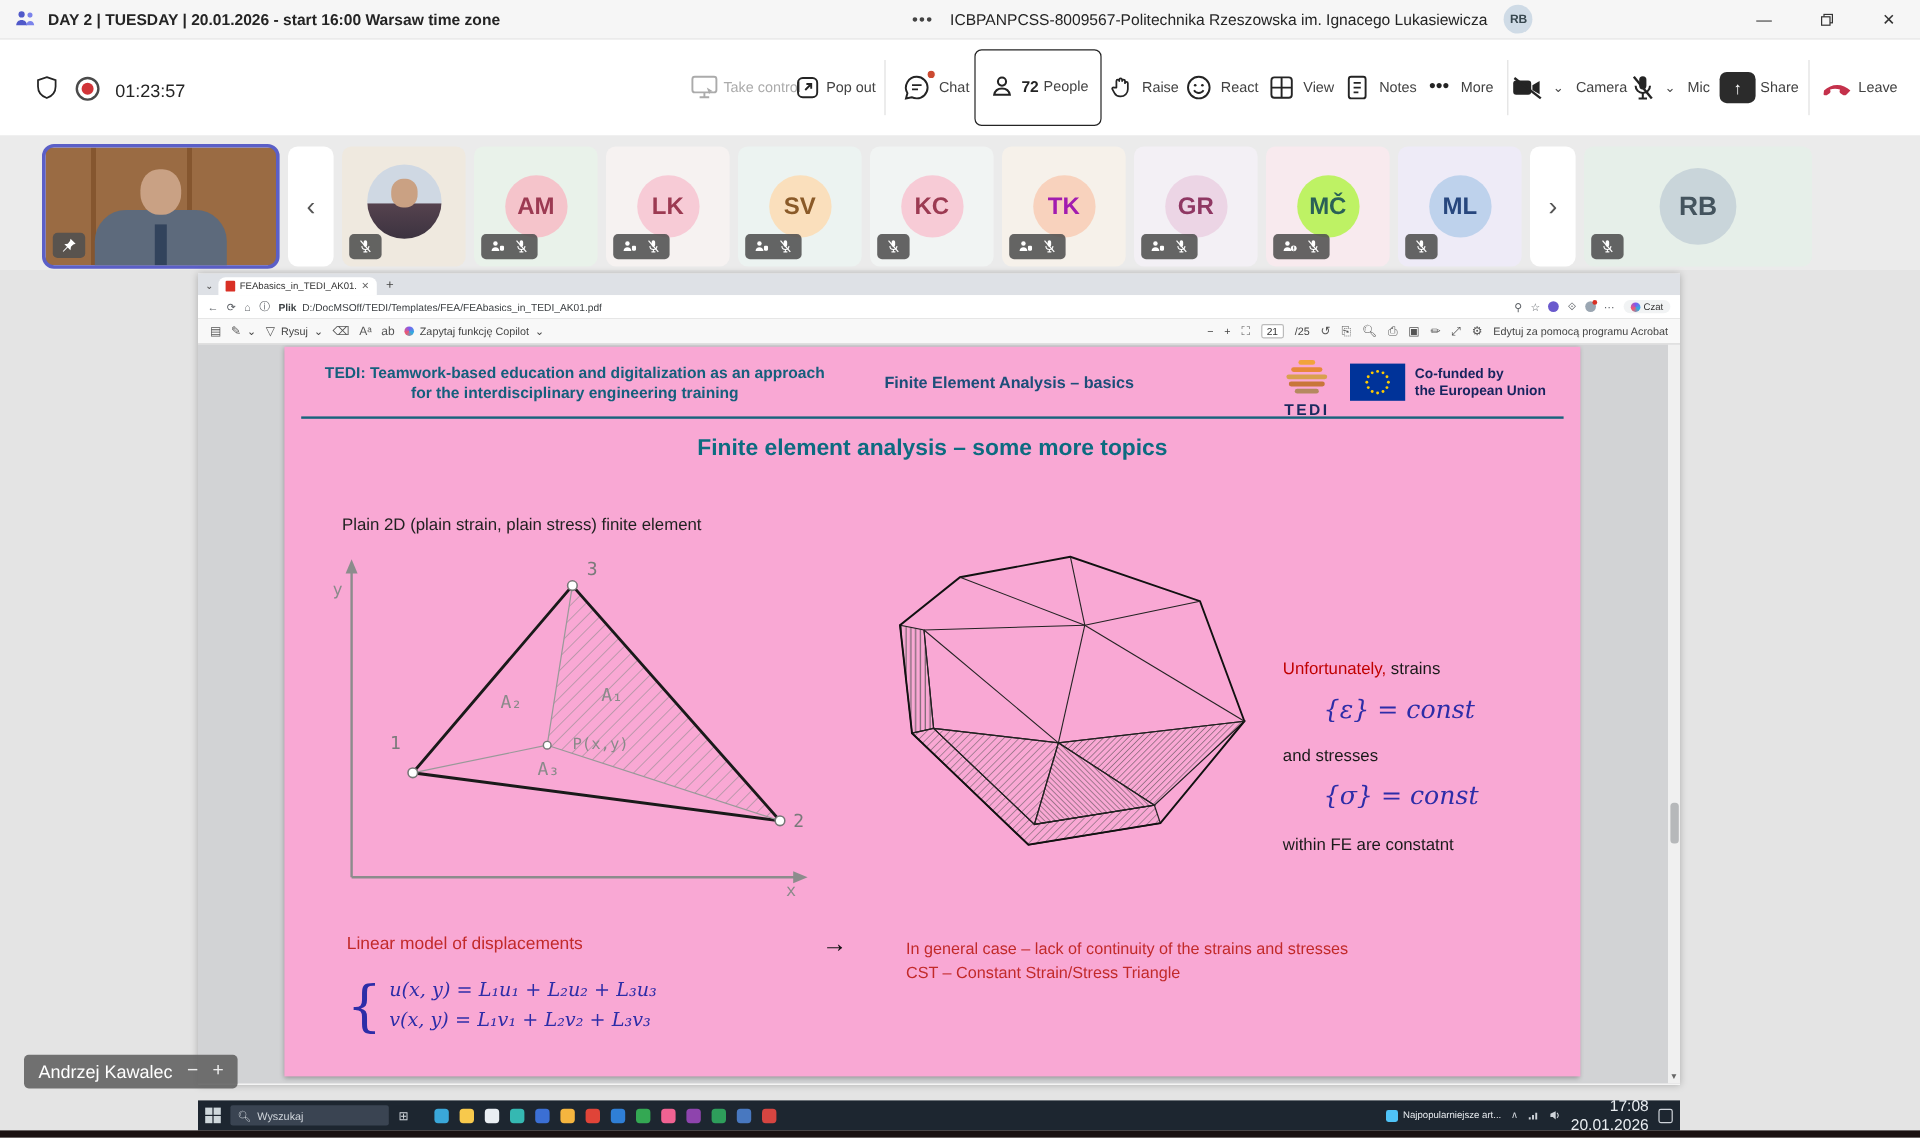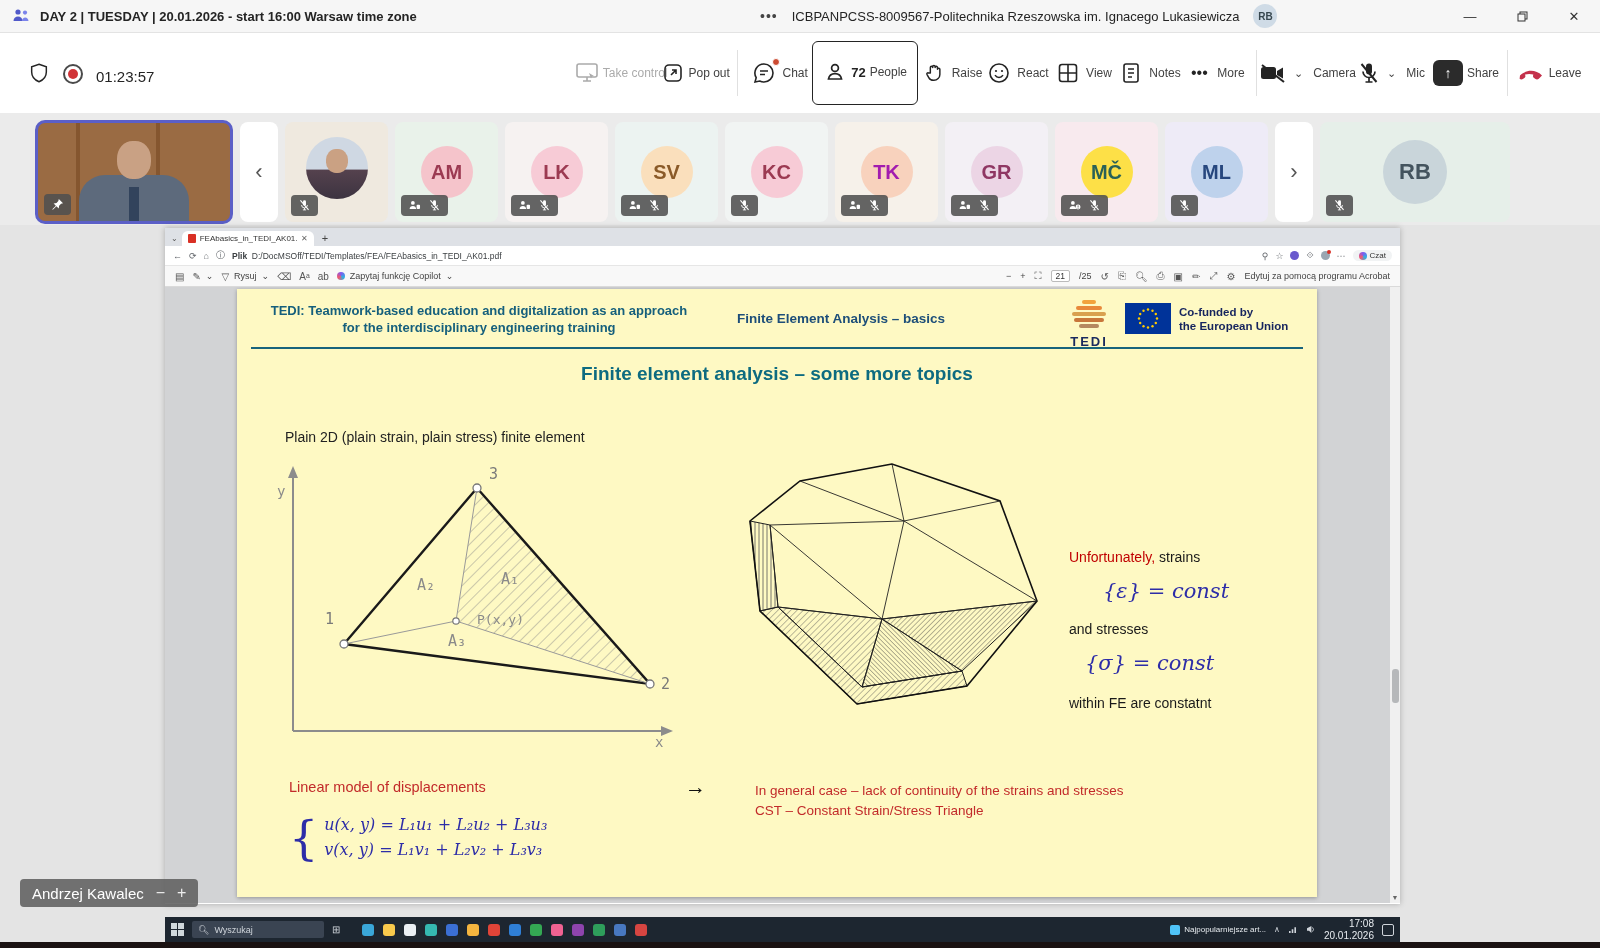--- a/index.html
+++ b/index.html
@@ -103,21 +103,21 @@
   .pdfbar .grp { display:flex; align-items:center; gap:5px; }
   .pagebox { border:1px solid #bbb; background:#fff; border-radius:2px; font-size:8.5px; padding:0 4px;
              min-width:14px; text-align:center; color:#333; }
   .pdf-right { margin-left:auto; display:flex; align-items:center; gap:9px; }
   .pdfcontent { position:relative; height:616px; background:#d2d3d5; overflow:hidden; }
   .vscroll { position:absolute; right:0; top:0; width:10px; height:100%; background:#f0f0f0; }
   .vthumb { position:absolute; left:1.5px; top:62%; width:7px; height:34px; background:#b6b8ba; border-radius:3px; }
   .varrow { position:absolute; right:0px; bottom:2px; width:10px; text-align:center; font-size:7px; color:#666; }
 
   
-  .page { position:absolute; left:72px; top:2px; width:1080px; height:608px; background:#fef9c3;
+  .page { position:absolute; left:72px; top:2px; width:1080px; height:608px; background:#f9a8d4;
           box-shadow:0 1px 4px rgba(0,0,0,.3); }
   .hdr-left { position:absolute; left:16px; top:14px; width:452px; text-align:center;
               font-size:13px; font-weight:700; color:#155f7c; line-height:1.3; }
   .hdr-center { position:absolute; left:500px; top:22px; width:230px; font-size:13.5px; font-weight:700;
                 color:#1d4e79; }
   .tedilogo { position:absolute; left:826px; top:6px; width:52px; text-align:center; }
   .tedisphere { width:38px; height:38px; margin:0 auto; border-radius:50%; overflow:hidden;
                 display:flex; flex-direction:column; gap:2px; align-items:center; justify-content:center; }
   .tedisphere i { display:block; height:4px; border-radius:2px; }
   .tedicap { font-size:13px; font-weight:700; color:#1a2a5e; letter-spacing:2px; margin-top:1px; }
@@ -149,21 +149,21 @@
   .startico { width:13px; height:13px; display:grid; grid-template-columns:6px 6px; gap:1px; }
   .startico i { background:#cfd8dc; width:6px; height:6px; }
   .searchbox { width:132px; height:17px; background:#3a4452; border-radius:2px; display:flex;
                align-items:center; gap:5px; padding:0 6px; color:#cfd4da; font-size:9px; }
   .tbicons { display:flex; align-items:center; gap:9px; margin-left:14px; }
   .appico { width:12px; height:12px; border-radius:3px; }
   .tb-right { margin-left:auto; display:flex; align-items:center; gap:8px; color:#dfe3e8; }
   .newspill { display:flex; align-items:center; gap:4px; font-size:8px; color:#e8ecf0; }
   .newsico { width:10px; height:10px; border-radius:2px; background:#4fc3f7; }
   .trayglyph { font-size:8px; color:#cfd4da; }
-  .clock { text-align:right; font-size:10px; line-height:1.2; color:#e8ecf0; }
+  .clock { text-align:right; font-size:13px; line-height:1.2; color:#e8ecf0; }
   .notif { width:12px; height:12px; border:1px solid #cfd4da; border-radius:2px; }
   #bottomstrip { position:absolute; left:0; top:942px; width:1600px; height:6px; background:#1a1212; }
 
   svg.uiicon { display:block; }
 </style>
 </head>
 <body>
 
 <div id="titlebar">
   <div class="tleft">
@@ -460,21 +460,21 @@
           <svg viewBox="0 0 16 16">
             <rect x="6.2" y="1.6" width="3.6" height="6.6" rx="1.8" fill="#fff"></rect>
             <path d="M4.4 7.4a3.6 3.6 0 0 0 7.2 0" fill="none" stroke="#fff" stroke-width="1.1"></path>
             <path d="M8 11v2.4M6 13.4h4" stroke="#fff" stroke-width="1.1"></path>
             <path d="M3 1.8l10 11.6" stroke="#fff" stroke-width="1.3"></path>
           </svg>
         </span>
       </div>
     </div>
     <div class="tile" style="background: rgb(248, 234, 238);">
-      <div class="circle" style="background: #fde047; color: rgb(42, 97, 87);">MČ</div>
+      <div class="circle" style="background: #bef264; color: rgb(42, 97, 87);">MČ</div>
       <div class="pillrow">
         <span style="width: 13px; height: 13px; display: block;">
           <svg viewBox="0 0 16 16" fill="#fff">
             <circle cx="6" cy="4.8" r="2.3"></circle>
             <path d="M2 12.4c0-2.3 1.8-3.8 4-3.8s4 1.5 4 3.8z"></path>
             <circle cx="12.4" cy="9.8" r="3"></circle>
             <rect x="11.9" y="7.8" width="1" height="2.6" fill="#5a5a5a"></rect>
             <rect x="11.9" y="11" width="1" height="1" fill="#5a5a5a"></rect>
           </svg>
         </span>
@@ -701,21 +701,21 @@
             <line x1="140" y1="158" x2="295" y2="140"></line>
             <line x1="28" y1="64" x2="36" y2="146"></line>
             <line x1="120" y1="226" x2="220" y2="210"></line>
           </g>
         </svg>
 
         <div class="rightcol">
           <div><span class="rc-red">Unfortunately,</span><span> strains</span></div>
           <div class="mathline" style="margin:14px 0 0 34px;">{ε} = const</div>
           <div style="margin-top:18px;">and stresses</div>
-          <div class="mathline" style="margin:14px 0 0 16px;">{σ} = const</div>
+          <div class="mathline" style="margin:14px 0 0 34px;">{σ} = const</div>
           <div style="margin-top:20px;">within FE are constatnt</div>
         </div>
 
         <div class="bl-red">Linear model of displacements</div>
         <div class="bl-arrow">→</div>
         <div class="br-red">
           <span>In general case – lack of continuity of the strains and stresses</span><br>
           <span>CST – Constant Strain/Stress Triangle</span>
         </div>
         <div class="eqsys">

